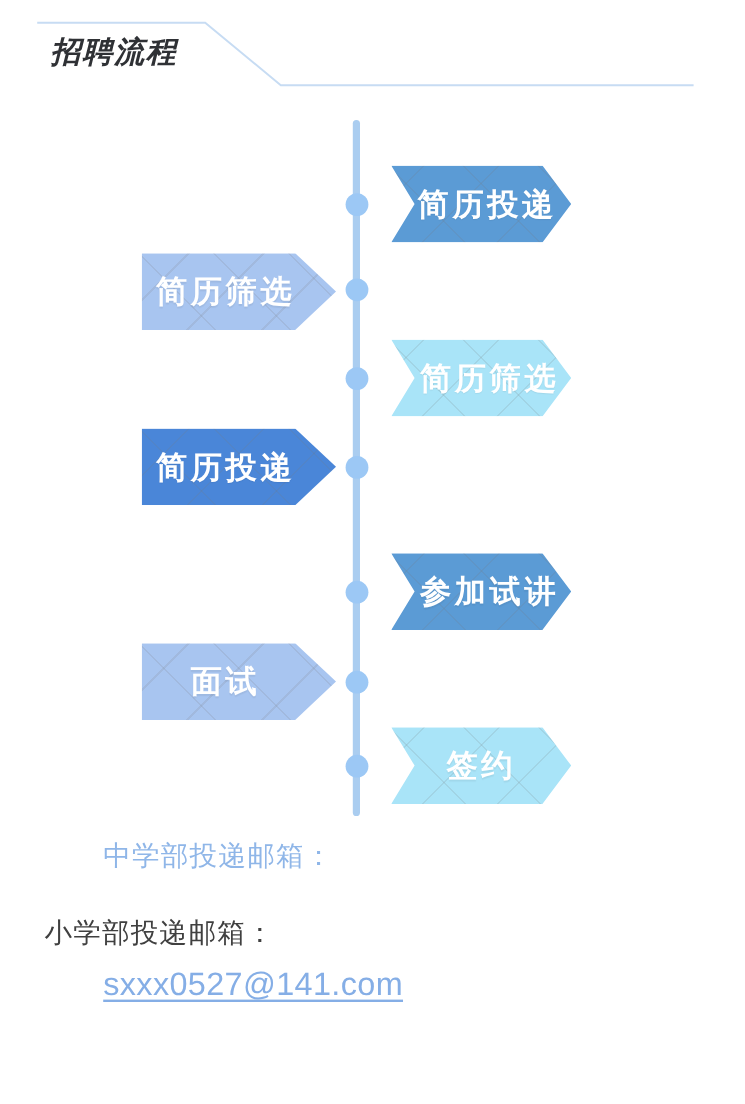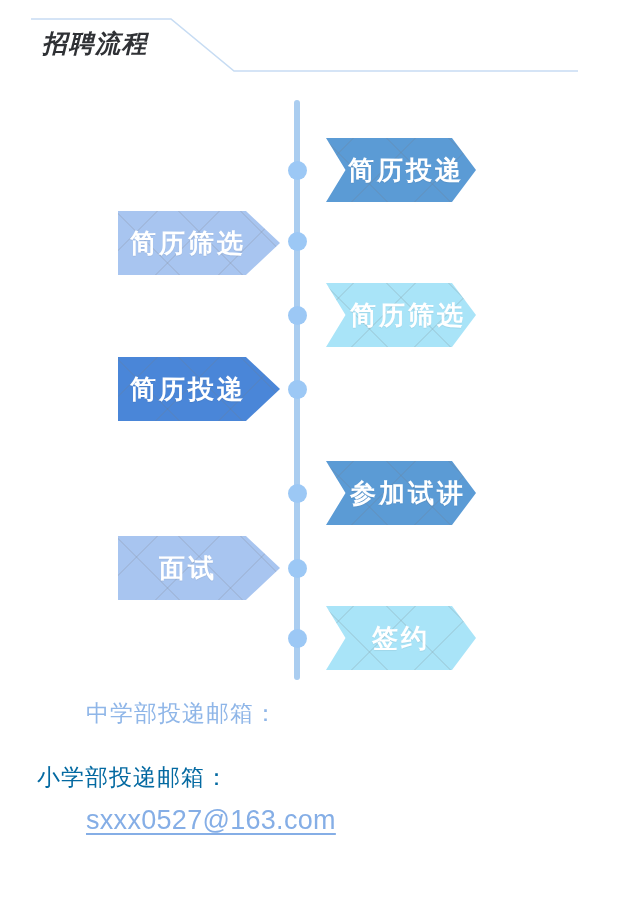--- a/index.html
+++ b/index.html
@@ -235,16 +235,16 @@
       </div>
       <div class="flow-label" style="margin-left: 0;">签约</div>
     </div>
   </div>
 
 <div id="contact">
     <div class="contact-block">
       <div class="contact-label" style="color: rgb(143, 182, 232);">中学部投递邮箱：</div>
     </div>
     <div class="contact-block">
-      <div class="contact-label" style="color: #0369a1; margin-left: 37px;">小学部投递邮箱：</div>
-      <div><a class="contact-email" style="color: rgb(133, 174, 230);">sxxx0527@163.com</a></div>
+      <div class="contact-label" style="color: #404040; margin-left: 37px;">小学部投递邮箱：</div>
+      <div><a class="contact-email" style="color: rgb(133, 174, 230);">sxxx0527@141.com</a></div>
     </div>
   </div>
 
 </body></html>

